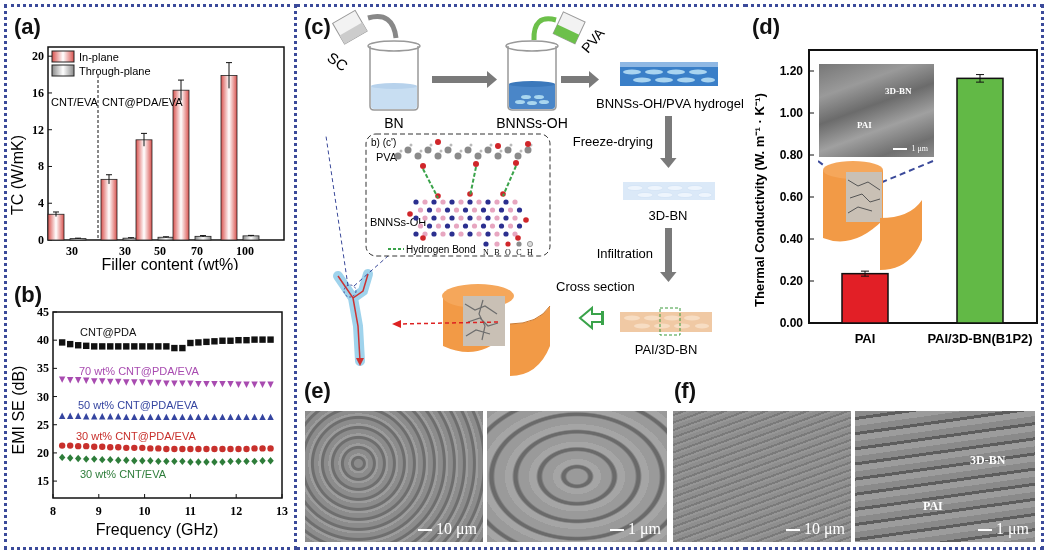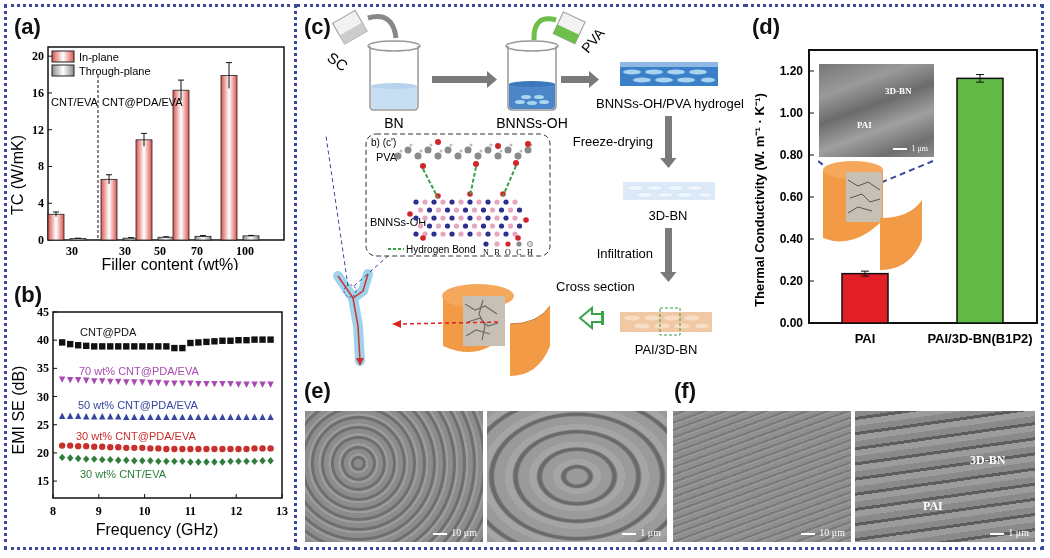--- a/index.html
+++ b/index.html
@@ -2,21 +2,21 @@
 <html><head>
 <meta charset="utf-8">
 <style>
   html,body{margin:0;padding:0;background:#fff;}
   body{width:1050px;height:558px;position:relative;overflow:hidden;font-family:"Liberation Sans",sans-serif;color:#111;}
   .frame{position:absolute;border:3px dotted #3b4a9a;box-sizing:border-box;}
   .plabel{position:absolute;font-family:"Liberation Sans",sans-serif;font-weight:bold;font-size:22px;color:#111;}
   svg text{font-family:"Liberation Sans",sans-serif;}
   .serif{font-family:"Liberation Serif",serif;}
   .sem{position:absolute;background:#8a8a8a;overflow:hidden;border:1px solid #fff;box-sizing:border-box;}
-  .sem .scale{position:absolute;right:6px;bottom:4px;color:#fff;font-family:"Liberation Serif",serif;font-size:10px;white-space:nowrap;}
+  .sem .scale{position:absolute;right:6px;bottom:4px;color:#fff;font-family:"Liberation Serif",serif;font-size:16px;white-space:nowrap;}
   .sem .scale:before{content:"";display:inline-block;width:14px;height:2px;background:#fff;vertical-align:middle;margin-right:4px;}
   .ann{position:absolute;color:#fff;font-family:"Liberation Serif",serif;font-size:12px;font-weight:bold;}
 </style>
 </head>
 <body>
 
 <div class="frame" style="left:4px;top:4px;width:293px;height:546px;"></div>
 <div class="frame" style="left:297px;top:4px;width:449px;height:546px;border-left:none;border-right:none;"></div>
 <div class="frame" style="left:744px;top:4px;width:300px;height:546px;border-left:none;"></div>
 

